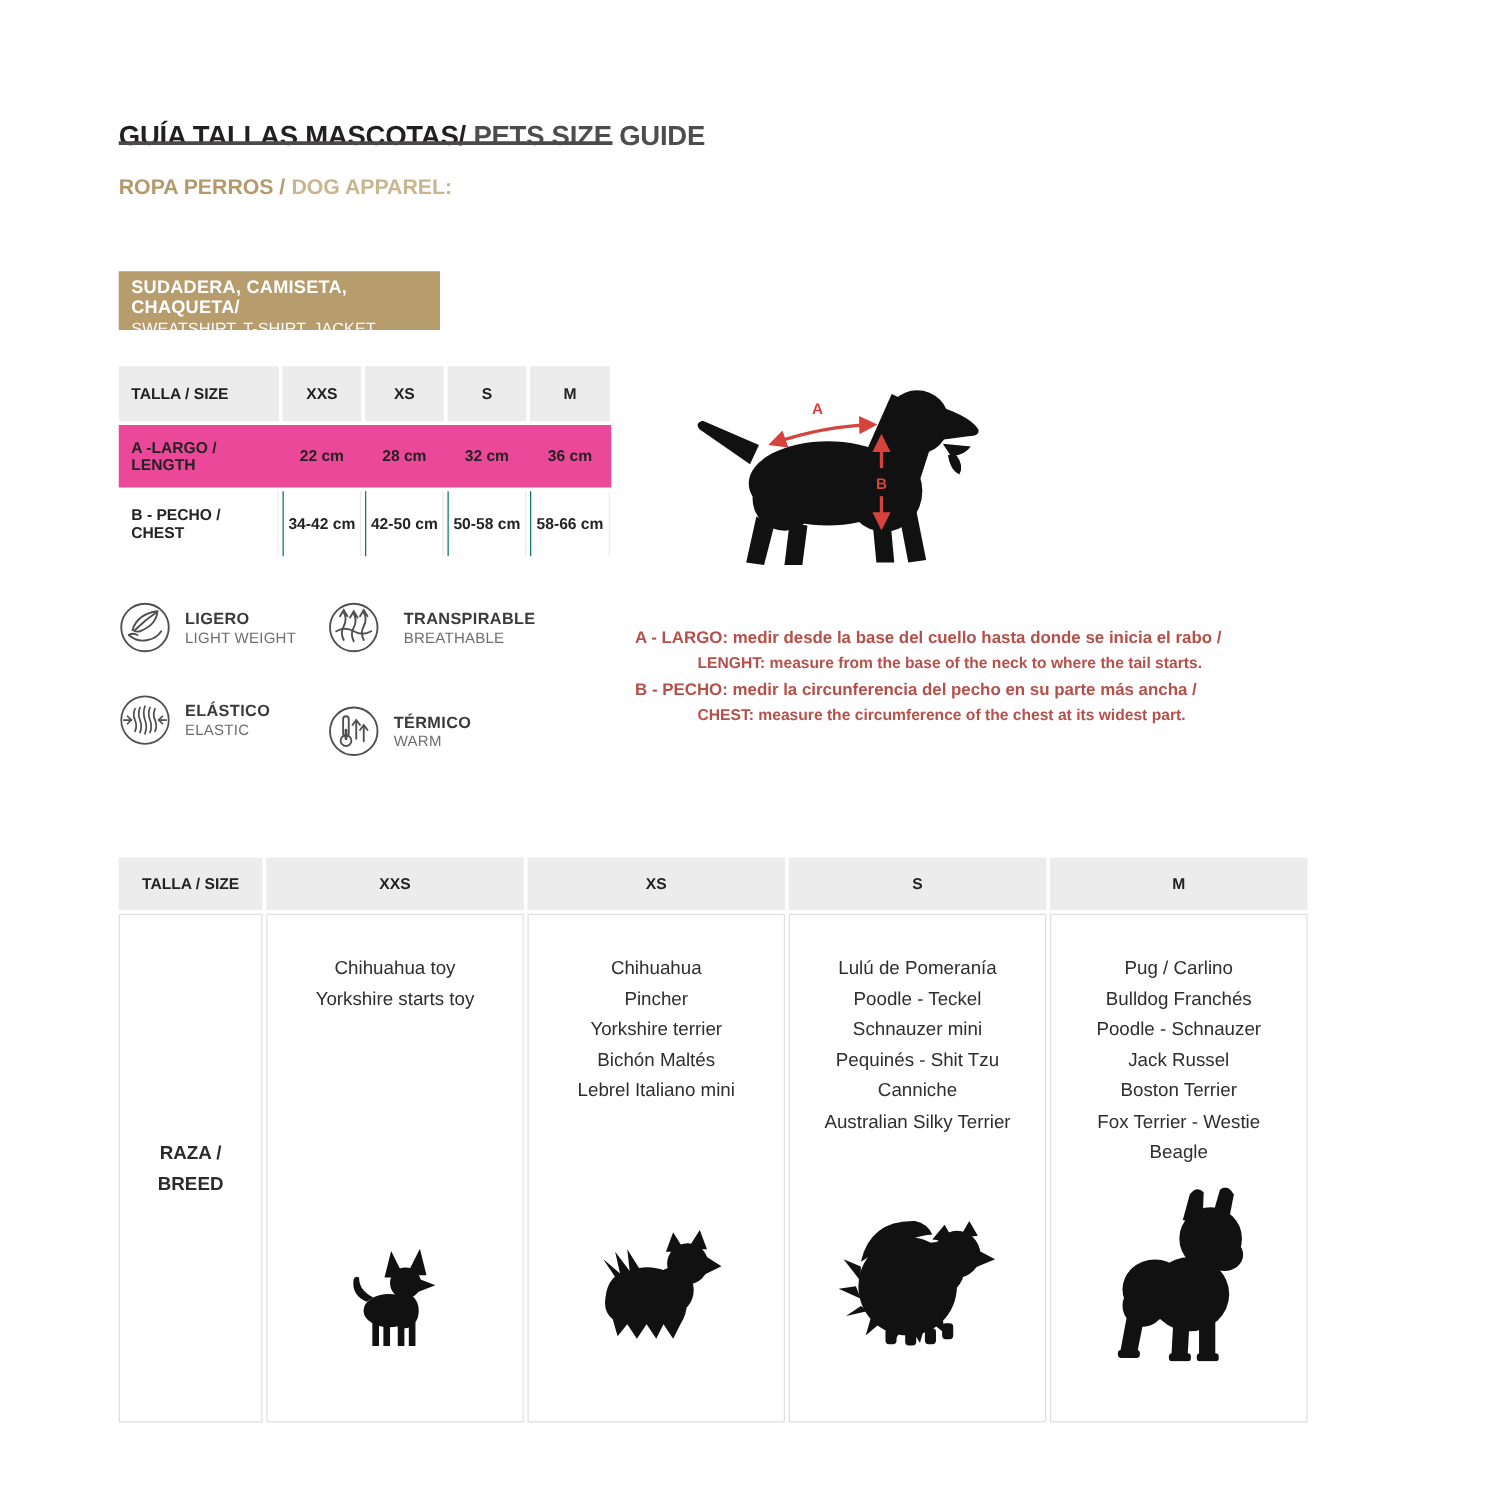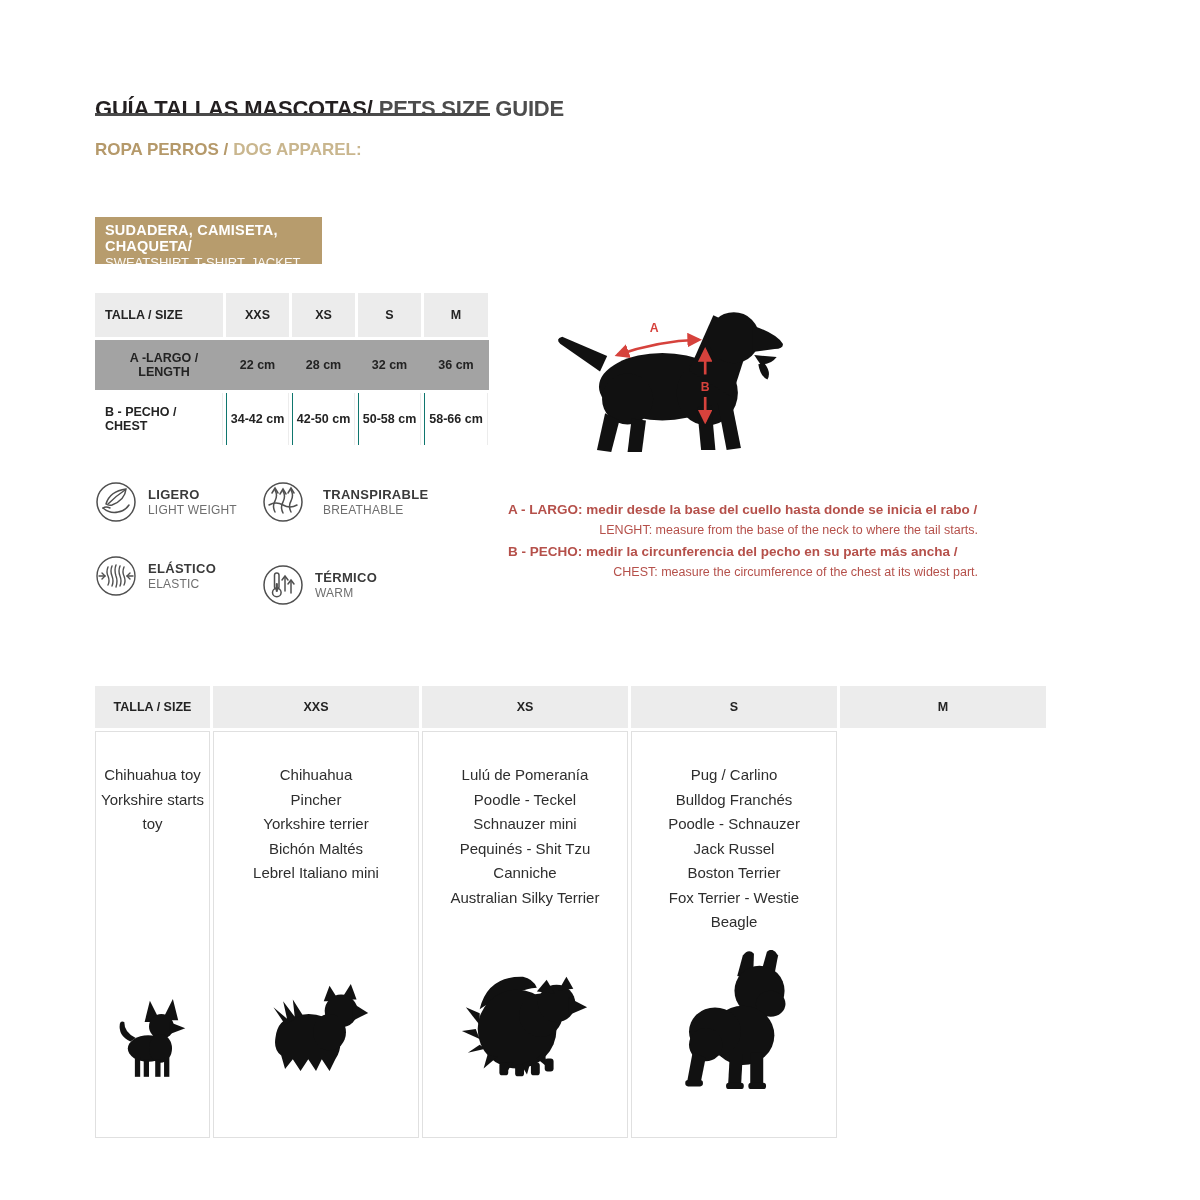--- a/index.html
+++ b/index.html
@@ -8,47 +8,47 @@
     position:relative; width:1200px; height:1200px; background:#ffffff;
     font-family:"Liberation Sans", sans-serif; color:#231f20; overflow:hidden;
   }
   
   .title { position:absolute; left:95px; top:78px; font-size:22px; font-weight:700; letter-spacing:-0.2px;margin-top:18px; }
   .title .en { color:#4d4d4d; margin-left:6px; }
   .title-underline { position:absolute; left:95px; top:113px; width:395px; height:3px; background:#4a4a4a; }
   .subtitle { position:absolute; left:95px; top:140px; font-size:17px; font-weight:700; color:#b5996a; }
   .subtitle .en { color:#c9b68e; margin-left:5px; }
   
-  .banner { position:absolute; left:95px; top:217px; width:227px; height:47px; background:#b79c6d;
+  .banner { position:absolute; left:95px; top:217px; width:257px; height:47px; background:#b79c6d;
             color:#fff; padding:5px 0 0 10px; }
   .banner .l1 { font-size:14.5px; font-weight:700; letter-spacing:0.2px; }
   .banner .l2 { font-size:13px; font-weight:400; opacity:0.95; margin-top:1px; }
   
   .size-table { position:absolute; left:95px; top:293px; width:394px; }
   .st-row { display:grid; grid-template-columns:128px 63px 63px 63px 64px; column-gap:3px; margin-bottom:3px; }
   .st-header { height:44px; }
   .st-header .st-cell { background:#ececec; }
-  .st-a { height:50px; background:#a3a3a3;text-align:center; }
+  .st-a { height:50px; background:#ec4899; }
   .st-b { height:52px; }
   .st-b .st-cell { background:#fff; border-left:1px solid #0f766e; border-right:1px solid #ececec; }
   .st-b .st-label { border-left:none; }
   .st-cell { display:flex; align-items:center; justify-content:center; font-size:12.5px; font-weight:700; color:#232323; }
   .st-label { justify-content:flex-start; padding-left:10px; }
   
   .diagram { position:absolute; left:552px; top:296px; width:240px; height:160px; }
   
   .feature { position:absolute; display:flex; align-items:center; gap:11px; }
   .f1 { left:95px;  top:481px; } .f2 { left:262px; top:481px;gap:19px; }
   .f3 { left:95px;  top:555px; } .f4 { left:262px; top:564px; }
   .feature-text .es { font-size:13px; font-weight:700; color:#3a3a3a; letter-spacing:0.3px; }
   .feature-text .en { font-size:12px; font-weight:400; color:#6e6e6e; margin-top:1px; letter-spacing:0.2px; }
   
   .notes { position:absolute; left:508px; top:499px; width:470px; color:#b5504a; }
   .note-es { font-size:13.5px; font-weight:700; line-height:21px; }
-  .note-en { font-size:12.5px; font-weight:400; line-height:21px; padding-left:50px;text-align:right; }
+  .note-en { font-size:12.5px; font-weight:700; line-height:21px; padding-left:50px; }
   
   .breed-table { position:absolute; left:95px; top:686px; width:951px; }
   .bt-header { display:grid; grid-template-columns:115px 206px 206px 206px 206px; column-gap:3px; height:42px; margin-bottom:3px; }
   .bt-hcell { background:#ececec; display:flex; align-items:center; justify-content:center;
               font-size:12.5px; font-weight:700; color:#232323; }
   .bt-body { display:grid; grid-template-columns:115px 206px 206px 206px 206px; column-gap:3px; height:407px; }
   .bt-cell { background:#fff; border:1px solid #e0e0e0; position:relative; }
   .bt-rowlabel { display:flex; flex-direction:column; align-items:center; justify-content:center;
                  font-size:15px; font-weight:700; color:#2b2b2b; line-height:25px; }
   .breeds { padding-top:31px; text-align:center; font-size:15px; color:#2e2e2e; line-height:24.5px; }
@@ -213,20 +213,24 @@
 
   <div class="breed-table">
     <div class="bt-header">
       <div class="bt-hcell">TALLA /  SIZE</div>
       <div class="bt-hcell">XXS</div>
       <div class="bt-hcell">XS</div>
       <div class="bt-hcell">S</div>
       <div class="bt-hcell">M</div>
     </div>
     <div class="bt-body">
+      <div class="bt-cell bt-rowlabel">
+        <span>RAZA /</span>
+        <span>BREED</span>
+      </div>
 
       <div class="bt-cell">
         <div class="breeds">
             <div class="breed-line">Chihuahua toy</div>
             <div class="breed-line">Yorkshire starts toy</div>
           </div>
         <svg class="dog-svg dog-chihuahua" viewBox="0 0 95 90">
           <g fill="#111111">
             <polygon points="44,2 56,26 38,26"></polygon>
             <polygon points="70,0 58,24 76,24"></polygon>

